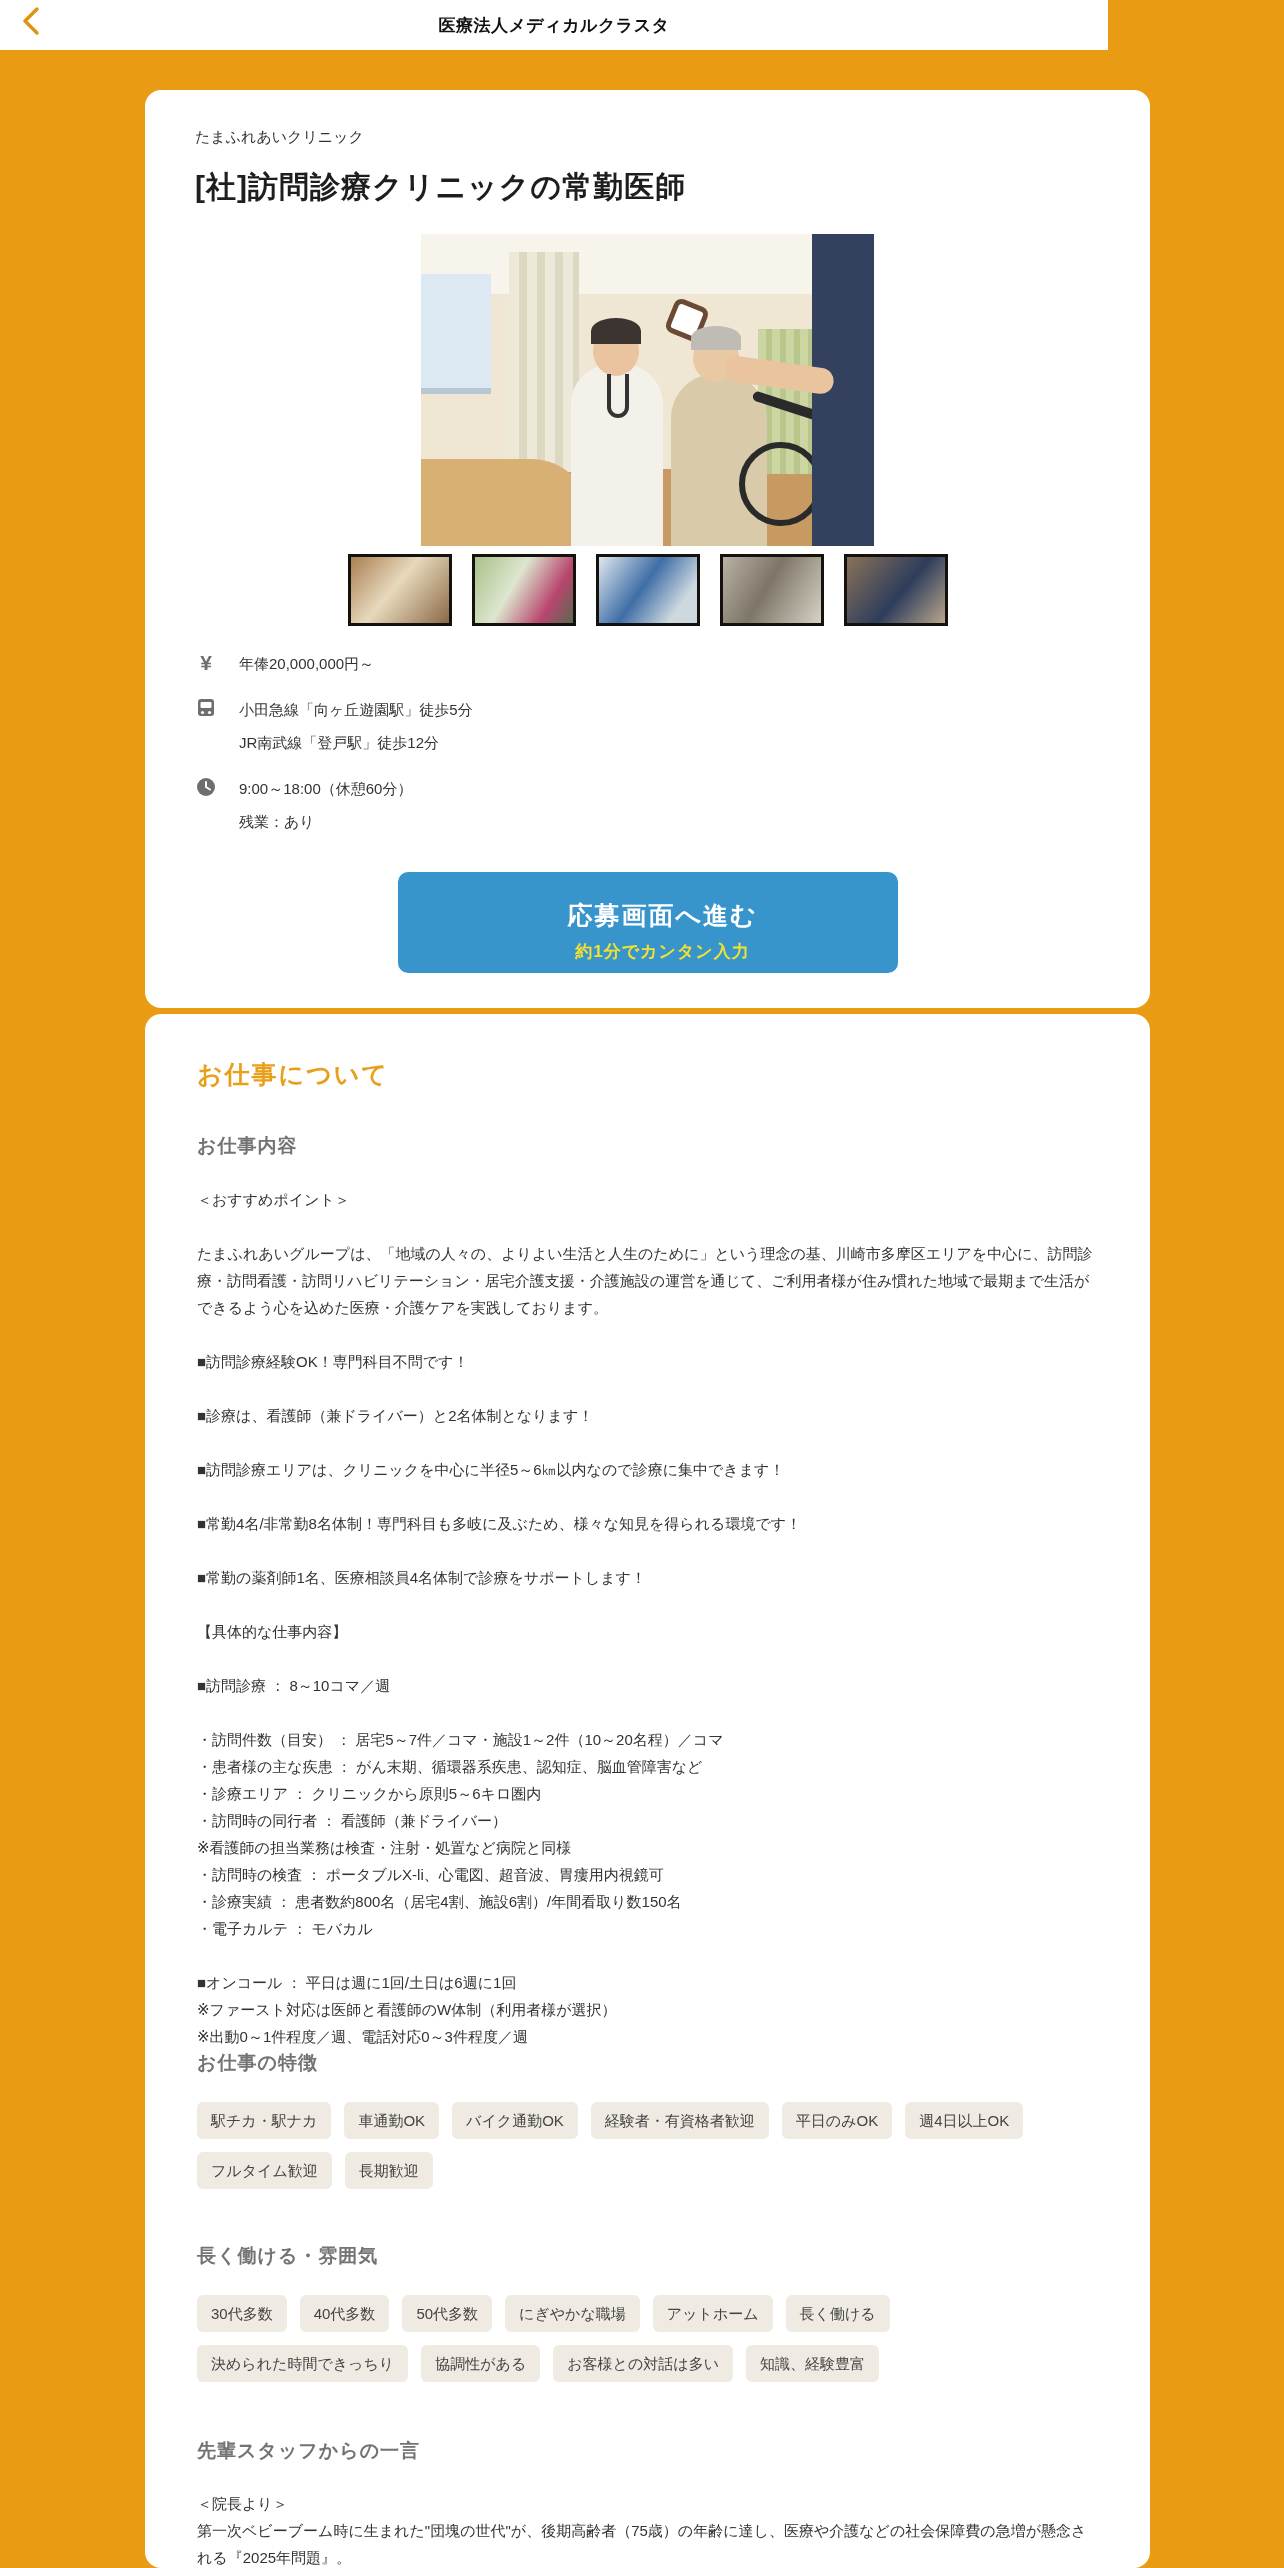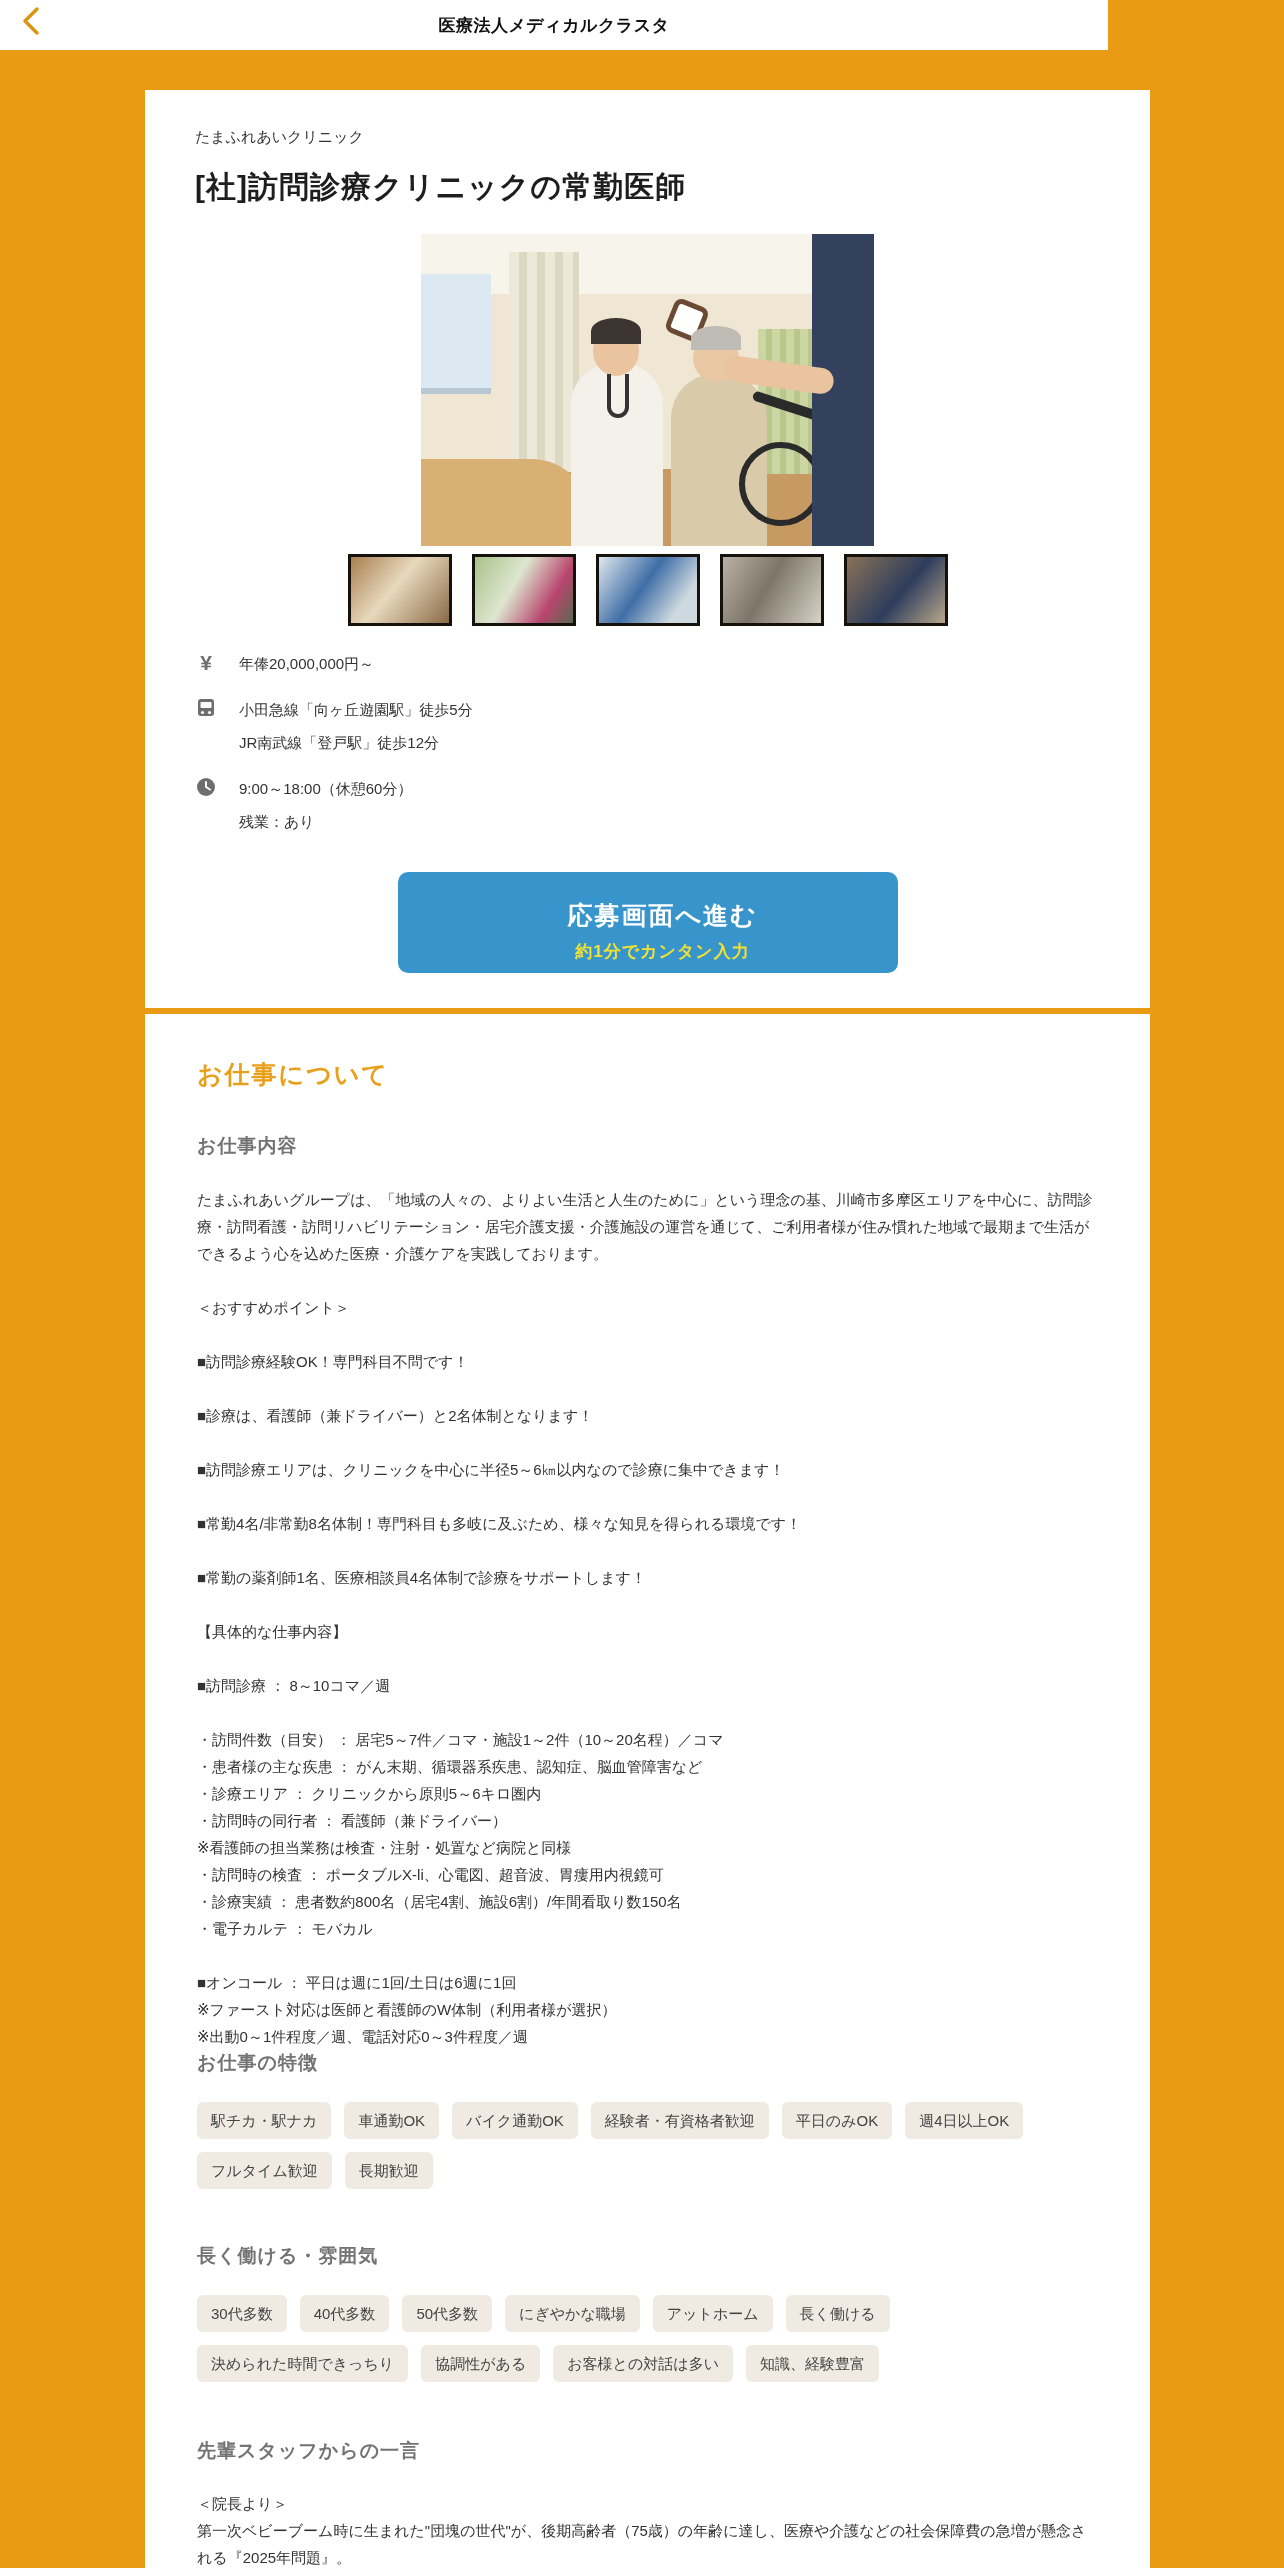--- a/index.html
+++ b/index.html
@@ -15,21 +15,21 @@
     background:#ffffff; display:flex; align-items:center; justify-content:center;
   }
   .appbar .back {
     position:absolute; left:14px; top:6px; width:34px; height:34px;
     display:flex; align-items:center; justify-content:center; cursor:pointer;
   }
   .appbar .title { font-size:17px; font-weight:bold; color:#111; letter-spacing:0.5px; }
 
   
   .card {
-    position:absolute; left:145px; width:1005px; background:#ffffff;
+    position:absolute; left:145px; width:1005px; background:#ffffff;border-radius:16px;
   }
   #card-top { top:90px; height:918px; padding:38px 50px 0 50px; }
   #card-about { top:1014px; height:1554px; padding:44px 52px 0 52px; }
 
   .clinic-name { font-size:15px; color:#333; }
   .job-title { margin-top:20px; font-size:30px; font-weight:bold; color:#1e1e1e; letter-spacing:1px; }
 
   
   .photo-wrap { width:453px; height:312px; margin:26px auto 0 auto; position:relative; overflow:hidden; background:#EDE3D2; }
   .thumbs { margin-top:8px; display:flex; justify-content:center; gap:20px; }
@@ -194,22 +194,22 @@
     </button>
 
   </div>
 
   <div class="card" id="card-about">
 
     <h2 class="section-title">お仕事について</h2>
 
     <h3 class="sub-heading mt-big">お仕事内容</h3>
 
+    <p class="body-block">＜おすすめポイント＞</p>
     <p class="body-block">たまふれあいグループは、「地域の人々の、よりよい生活と人生のために」という理念の基、川崎市多摩区エリアを中心に、訪問診療・訪問看護・訪問リハビリテーション・居宅介護支援・介護施設の運営を通じて、ご利用者様が住み慣れた地域で最期まで生活ができるよう心を込めた医療・介護ケアを実践しております。</p>
-    <p class="body-block">＜おすすめポイント＞</p>
     <p class="body-block">■訪問診療経験OK！専門科目不問です！</p>
     <p class="body-block">■診療は、看護師（兼ドライバー）と2名体制となります！</p>
     <p class="body-block">■訪問診療エリアは、クリニックを中心に半径5～6㎞以内なので診療に集中できます！</p>
     <p class="body-block">■常勤4名/非常勤8名体制！専門科目も多岐に及ぶため、様々な知見を得られる環境です！</p>
     <p class="body-block">■常勤の薬剤師1名、医療相談員4名体制で診療をサポートします！</p>
     <p class="body-block">【具体的な仕事内容】</p>
     <p class="body-block">■訪問診療 ： 8～10コマ／週</p>
     <p class="body-block">・訪問件数（目安） ： 居宅5～7件／コマ・施設1～2件（10～20名程）／コマ
 ・患者様の主な疾患 ： がん末期、循環器系疾患、認知症、脳血管障害など
 ・診療エリア ： クリニックから原則5～6キロ圏内

